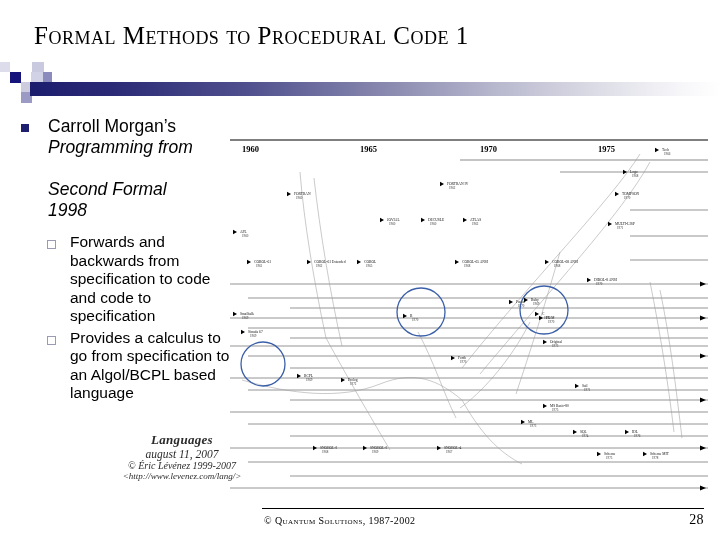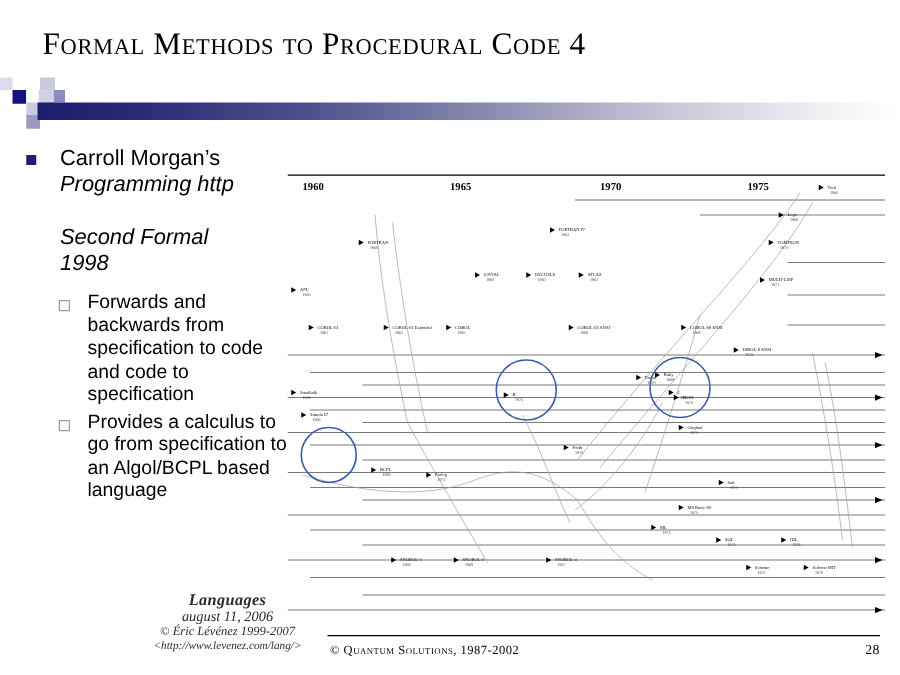--- a/index.html
+++ b/index.html
@@ -33,43 +33,43 @@
   }
   .lvl1 .txt .roman{font-style:normal;}
   .lvl2{position:relative;padding-left:58px;margin-top:3px;}
   .bullet2{
     position:absolute;left:35px;top:7px;width:7px;height:7px;
     border:1.4px solid #9a9ab4;background:transparent;
   }
   .lvl2 .txt{font-size:15.5px;line-height:18.5px;color:#000;}
   
   .credit{
-    position:absolute;left:84px;top:472px;width:196px;text-align:center;
+    position:absolute;left:84px;top:432px;width:196px;text-align:center;
     font-family:"Liberation Serif",serif;color:#2b2b2b;
   }
   .credit .c1{font-size:13px;font-style:italic;font-weight:bold;letter-spacing:.3px;}
   .credit .c2{font-size:11.5px;font-style:italic;}
   .credit .c3{font-size:10px;font-style:italic;}
   .credit .c4{font-size:9px;font-style:italic;}
   
   .footer-rule{position:absolute;left:262px;top:508px;width:442px;height:1px;background:#000;}
   .footer{
     position:absolute;left:264px;top:512px;width:440px;height:16px;
     font-family:"Liberation Serif",serif;font-size:10px;font-variant:small-caps;
     letter-spacing:.4px;color:#000;display:flex;justify-content:space-between;align-items:center;
   }
-  .footer .pg{font-variant:normal;font-size:11px;}
+  .footer .pg{font-variant:normal;font-size:14px;}
   
   .chart{position:absolute;left:230px;top:132px;width:478px;height:372px;}
   .chart svg{display:block;}
 </style>
 </head>
 <body>
 
-<div class="title">Formal Methods to Procedural Code   4</div>
+<div class="title">Formal Methods to Procedural Code   1</div>
 
 <div class="deco">
   <div class="sq" style="left:0px;top:0px;width:10px;height:10px;background:#dcdcea;"></div>
   <div class="sq" style="left:0px;top:10px;width:10px;height:10px;background:#ffffff;"></div>
   <div class="sq" style="left:10px;top:10px;width:11px;height:11px;background:#14147a;"></div>
   <div class="sq" style="left:21px;top:10px;width:10px;height:10px;background:#ffffff;"></div>
   <div class="sq" style="left:32px;top:0px;width:12px;height:10px;background:#c9c9e0;"></div>
   <div class="sq" style="left:31px;top:10px;width:12px;height:10px;background:#d2d2e6;"></div>
   <div class="sq" style="left:21px;top:20px;width:11px;height:10px;background:#ccccde;"></div>
   <div class="sq" style="left:32px;top:20px;width:11px;height:10px;background:#9a9ac4;"></div>
@@ -77,42 +77,42 @@
   <div class="sq" style="left:43px;top:10px;width:9px;height:10px;background:#8b8bbe;"></div>
   <div class="bar"></div>
 </div>
 
 <div class="body-col">
 
   <div class="lvl1">
     <span class="bullet1"></span>
     <div class="txt">
       <span class="roman">Carroll Morgan’s</span><br>
-      <span>Programming http</span><br>
+      <span>Programming from</span><br>
       <br>
       <span>Second Formal</span><br>
       <span>1998</span>
     </div>
   </div>
 
   <div class="lvl2">
     <span class="bullet2"></span>
     <div class="txt">Forwards and backwards from specification to code and code to specification</div>
   </div>
 
   <div class="lvl2">
     <span class="bullet2"></span>
     <div class="txt">Provides a calculus to go from specification to an Algol/BCPL based language</div>
   </div>
 
 </div>
 
 <div class="credit">
   <div class="c1">Languages</div>
-  <div class="c2">august 11, 2006</div>
+  <div class="c2">august 11, 2007</div>
   <div class="c3">© Éric Lévénez 1999-2007</div>
   <div class="c4">&lt;http://www.levenez.com/lang/&gt;</div>
 </div>
 
 <div class="footer-rule"></div>
 <div class="footer">
   <span>© Quantum Solutions, 1987-2002</span>
   <span class="pg">28</span>
 </div>
 

